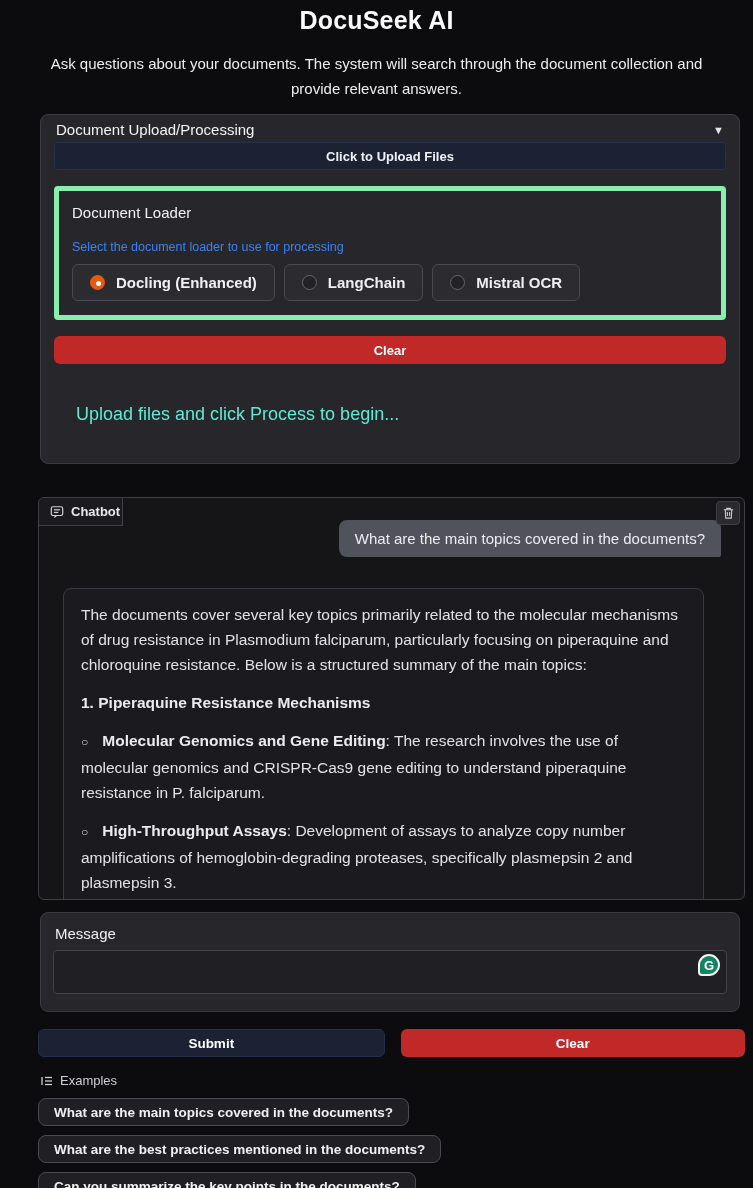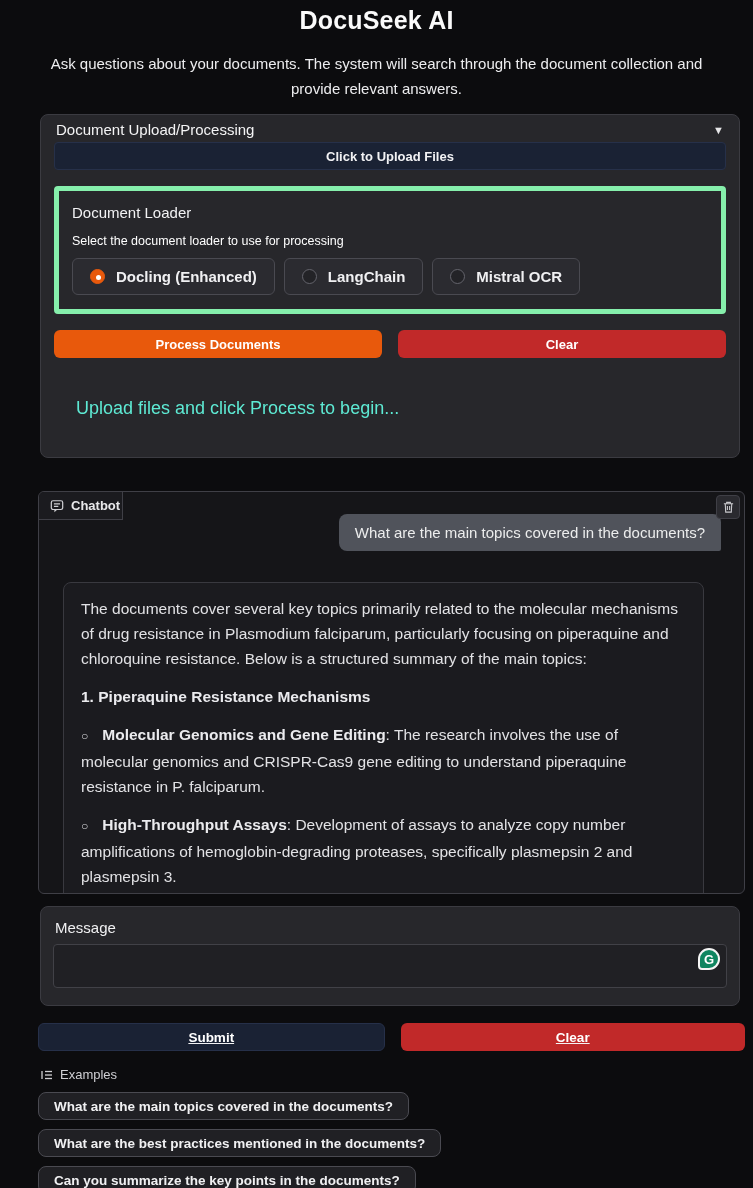--- a/index.html
+++ b/index.html
@@ -63,21 +63,21 @@
   }
 
   .loader-box {
     margin-top: 16px;
     border: 5px solid #86efac;
     border-radius: 4px;
     padding: 13px 13px 14px;
     background: #27272b;
   }
   .loader-label { font-size: 15px; font-weight: 500; color: #f2f2f4; }
-  .loader-info { margin-top: 13px; font-size: 12.5px; color: #ffffff; }
+  .loader-info { margin-top: 19px; font-size: 12.5px; color: #3b82f6; }
   .radio-row { margin-top: 10px; display: flex; gap: 9px; }
   .radio-chip {
     display: flex; align-items: center; gap: 11px;
     height: 37px; padding: 0 17px;
     background: #2b2b30;
     border: 1px solid #4a4a51;
     border-radius: 6px;
     cursor: pointer;
     font-size: 15px; font-weight: 600; color: #f0f0f2;
   }
@@ -185,21 +185,21 @@
     width: 22px; height: 22px;
     background: #0f8560;
     border: 2px solid #f5f5f5;
     border-radius: 50% 50% 50% 4px;
     display: flex; align-items: center; justify-content: center;
     color: #ffffff; font-size: 13px; font-weight: 700;
     cursor: pointer;
   }
 
   
-  .action-row { margin: 17px 8px 0 38px; display: flex; gap: 16px; text-decoration: underline; }
+  .action-row { margin: 17px 8px 0 38px; display: flex; gap: 16px; }
   .action-row .btn { height: 28px; border-radius: 6px; font-size: 13.5px; }
   .btn-navy { background: #1a2234; border: 1px solid #263049; }
 
   
   .examples-label {
     margin: 16px 0 0 40px;
     display: flex; align-items: center; gap: 6px;
     font-size: 13px; color: #cfcfd3;
   }
   .examples-row {
@@ -246,21 +246,20 @@
           <span>LangChain</span>
         </label>
         <label class="radio-chip">
           <span class="radio-dot"></span>
           <span>Mistral OCR</span>
         </label>
       </div>
     </div>
 
     <div class="btn-row">
-      <button class="btn btn-process">Process Documents</button>
       <button class="btn btn-red">Clear</button>
     </div>
 
     <div class="status-box">Upload files and click Process to begin...</div>
   </section>
 
   <section class="chat-panel">
     <div class="chat-tab">
       <svg width="14" height="14" viewBox="0 0 16 16" fill="none" stroke="#cfcfd3" stroke-width="1.4">
         <rect x="1.5" y="2" width="13" height="10" rx="2"></rect>

